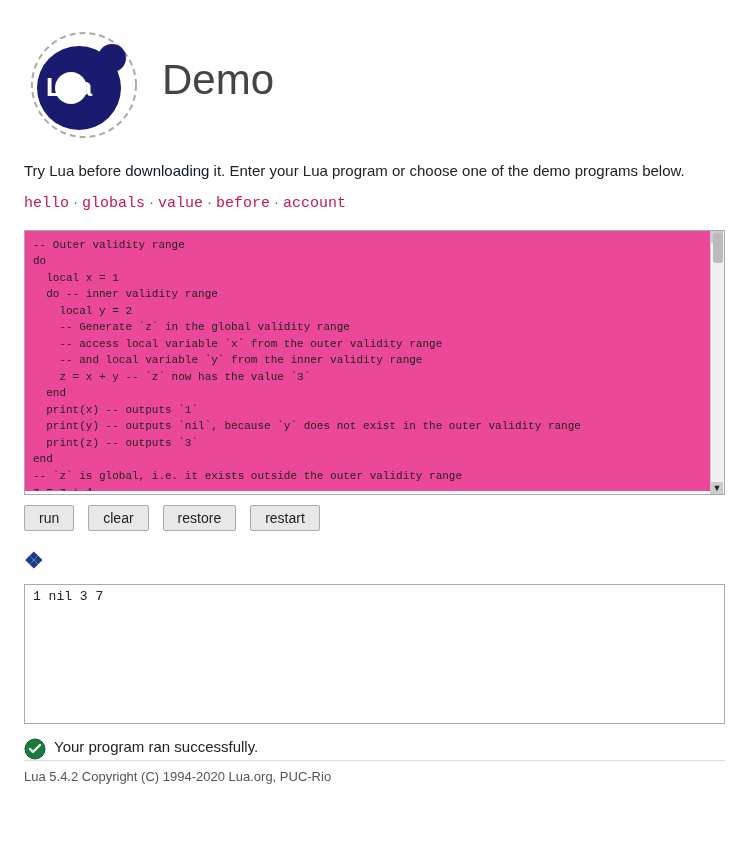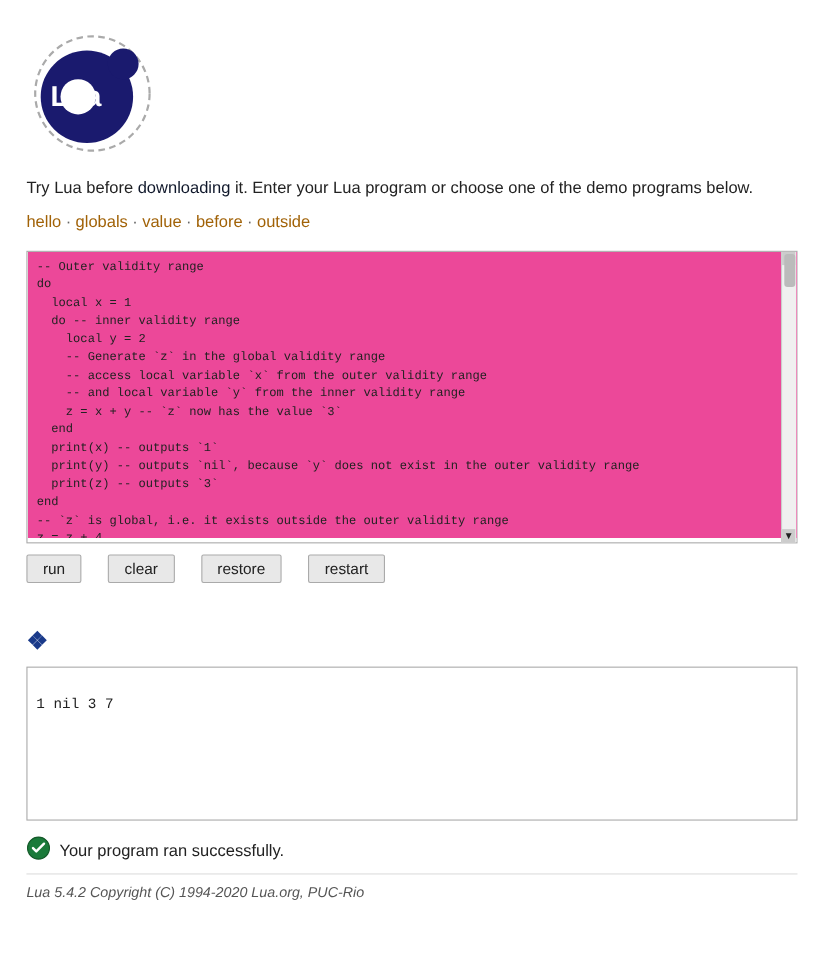--- a/index.html
+++ b/index.html
@@ -40,22 +40,23 @@
       color: #0f172a;
       text-decoration: none;
     }
 
     
     .nav-links {
       margin-bottom: 18px;
       font-size: 15px;
     }
     .nav-links a {
-      color: #a16207;
+      color: #be185d;
       text-decoration: none;
+      font-family: Liberation Mono, monospace;
     }
     .nav-sep {
       color: #666;
       margin: 0 4px;
     }
 
     
     .code-editor-wrap {
       border: 1px solid #aaa;
       margin-bottom: 10px;
@@ -104,22 +105,22 @@
       justify-content: center;
       font-size: 9px;
       cursor: pointer;
     }
     .scrollbar-arrow-up { top: 0; }
     .scrollbar-arrow-down { bottom: 0; }
 
     
     .button-row {
       display: flex;
-      gap: 24px;
-      margin-bottom: 40px;
+      gap: 14px;
+      margin-bottom: 17px;
       align-items: center;
     }
     .btn {
       padding: 4px 14px;
       font-size: 14px;
       border: 1px solid #aaa;
       background: #e8e8e8;
       cursor: pointer;
       border-radius: 2px;
       color: #222;
@@ -141,78 +142,77 @@
       font-size: 26px;
       font-weight: bold;
       color: #1a3a8a;
     }
 
     
     .output-box {
       border: 1px solid #aaa;
       background: #fff;
       height: 140px;
-      padding: 24px 8px;
+      padding: 2px 8px;
       font-family: 'Courier New', Courier, monospace;
       font-size: 13px;
       color: #222;
       margin-bottom: 14px;
       overflow-y: auto;
       line-height: 1.5;
     }
 
     
     .success-bar {
       display: flex;
-      align-items: flex-end;
+      align-items: flex-start;
       gap: 8px;
-      margin-bottom: 12px;
       font-size: 15px;
     }
     .success-icon {
       width: 22px;
       height: 22px;
       flex-shrink: 0;
     }
 
     
     .footer-text {
       font-size: 13px;
       color: #555;
       border-top: 1px solid #ddd;
       padding-top: 8px;
-      font-style: italic;
     }
   </style>
 </head>
 <body>
 
 <div class="header">
 
   <svg class="lua-logo" viewBox="0 0 120 120" xmlns="http://www.w3.org/2000/svg">
 
     <circle cx="60" cy="65" r="52" fill="none" stroke="#aaa" stroke-width="2" stroke-dasharray="6,4"></circle>
 
     <circle cx="55" cy="68" r="42" fill="#1a1a6e"></circle>
 
     <circle cx="47" cy="68" r="16" fill="white"></circle>
 
     <circle cx="88" cy="38" r="14" fill="#1a1a6e"></circle>
 
     <text x="22" y="76" font-family="Arial, sans-serif" font-size="26" font-weight="bold" fill="white">Lua</text>
   </svg>
 
+  <h1 class="demo-title">Demo</h1>
 </div>
 
 <p class="intro-text">
   <span>Try Lua before </span><a href="#">downloading</a><span> it. Enter your Lua program or choose one of the demo programs below.</span>
 </p>
 
 <div class="nav-links">
-  <a href="#">hello</a><span class="nav-sep">·</span><a href="#">globals</a><span class="nav-sep">·</span><a href="#">value</a><span class="nav-sep">·</span><a href="#">before</a><span class="nav-sep">·</span><a href="#">outside</a>
+  <a href="#">hello</a><span class="nav-sep">·</span><a href="#">globals</a><span class="nav-sep">·</span><a href="#">value</a><span class="nav-sep">·</span><a href="#">before</a><span class="nav-sep">·</span><a href="#">account</a>
 </div>
 
 <div class="code-editor-wrap">
   <textarea class="code-editor" spellcheck="false" style="">-- Outer validity range
 do
   local x = 1
   do -- inner validity range
     local y = 2
     -- Generate `z` in the global validity range
     -- access local variable `x` from the outer validity range

